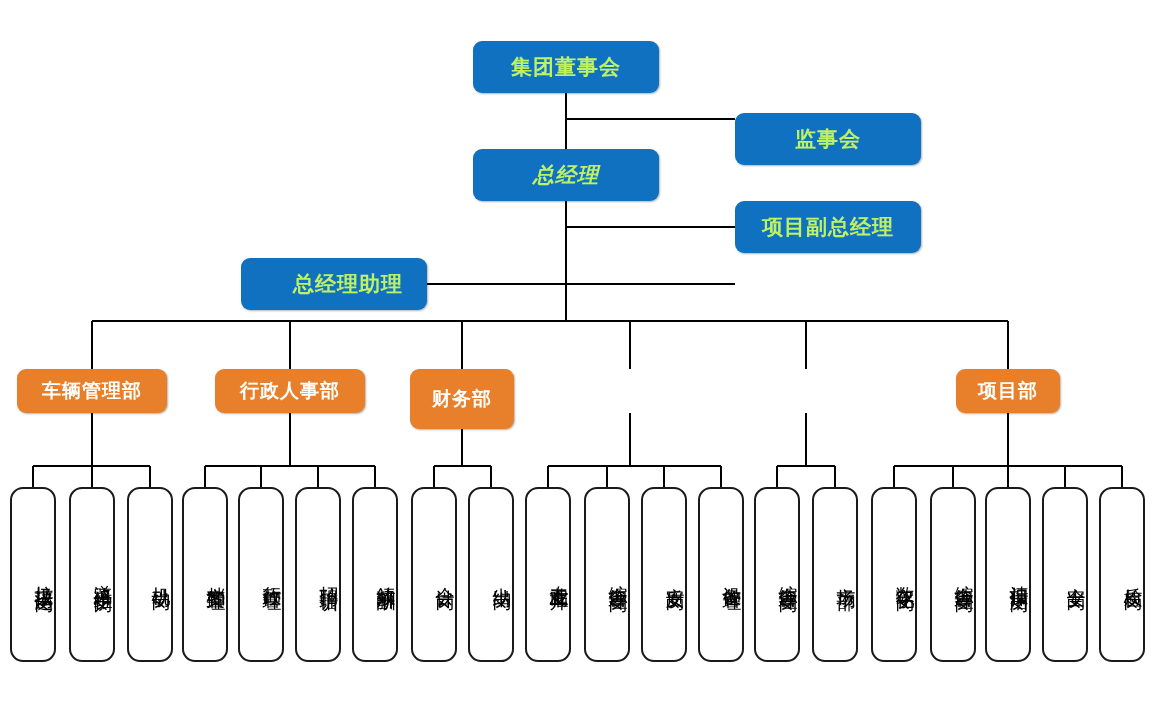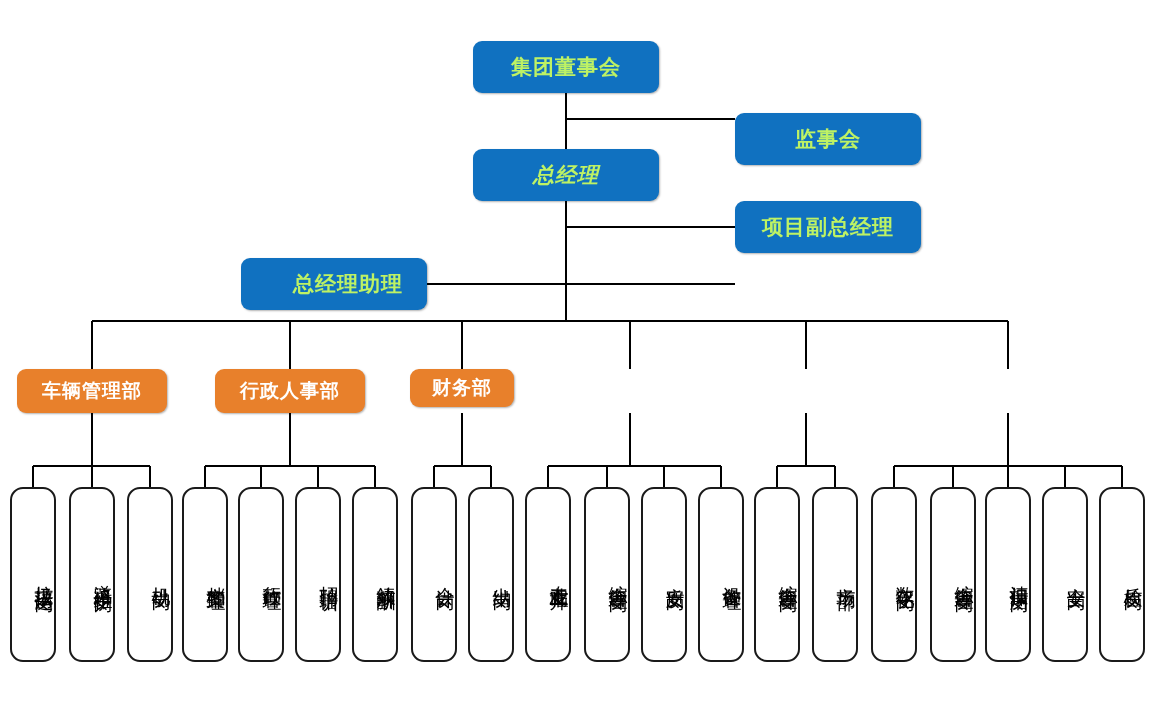--- a/index.html
+++ b/index.html
@@ -111,21 +111,22 @@
       <line x1="1065" y1="466" x2="1065" y2="487" stroke="#000000" stroke-width="1.6" shape-rendering="crispEdges"></line>
       <line x1="1122" y1="466" x2="1122" y2="487" stroke="#000000" stroke-width="1.6" shape-rendering="crispEdges"></line>
     </svg>
 <div class="node n-blue" style="left: 473px; top: 41px; width: 186px; height: 52px;">集团董事会</div>
     <div class="node n-blue" style="left: 735px; top: 93px; width: 186px; height: 52px; margin-top: 20px;">监事会</div>
     <div class="node n-blue" style="left: 473px; top: 149px; width: 186px; height: 52px; font-style: italic;">总经理</div>
     <div class="node n-blue" style="left: 735px; top: 201px; width: 186px; height: 52px;">项目副总经理</div>
     <div class="node n-blue" style="left: 241px; top: 258px; width: 186px; height: 52px; padding-left: 28px;">总经理助理</div>
     <div class="node n-orange" style="left: 17px; top: 369px; width: 150px; height: 44px;">车辆管理部</div>
     <div class="node n-orange" style="left: 215px; top: 369px; width: 150px; height: 44px;">行政人事部</div>
-    <div class="node n-orange" style="left: 410px; top: 369px; width: 104px; height: 38px;">财务部</div>
+    <div class="node n-orange" style="left: 410px; top: 369px; width: 104px; height: 60px;">财务部</div>
+    <div class="node n-orange" style="left: 956px; top: 369px; width: 104px; height: 44px;">项目部</div>
     <div class="node n-leaf" style="left: 10px; top: 487px; width: 46px; height: 175px;">垃圾清运岗</div>
     <div class="node n-leaf" style="left: 69px; top: 487px; width: 46px; height: 175px;">道路维护岗</div>
     <div class="node n-leaf" style="left: 127px; top: 487px; width: 46px; height: 175px;">机动岗</div>
     <div class="node n-leaf" style="left: 182px; top: 487px; width: 46px; height: 175px;">档案管理</div>
     <div class="node n-leaf" style="left: 238px; top: 487px; width: 46px; height: 175px;">行政管理</div>
     <div class="node n-leaf" style="left: 295px; top: 487px; width: 46px; height: 175px;">招聘培训</div>
     <div class="node n-leaf" style="left: 352px; top: 487px; width: 46px; height: 175px;">绩效薪酬</div>
     <div class="node n-leaf" style="left: 411px; top: 487px; width: 46px; height: 175px;">会计岗</div>
     <div class="node n-leaf" style="left: 468px; top: 487px; width: 46px; height: 175px;">出纳岗</div>
     <div class="node n-leaf" style="left: 525px; top: 487px; width: 46px; height: 175px;">专业工程师</div>

